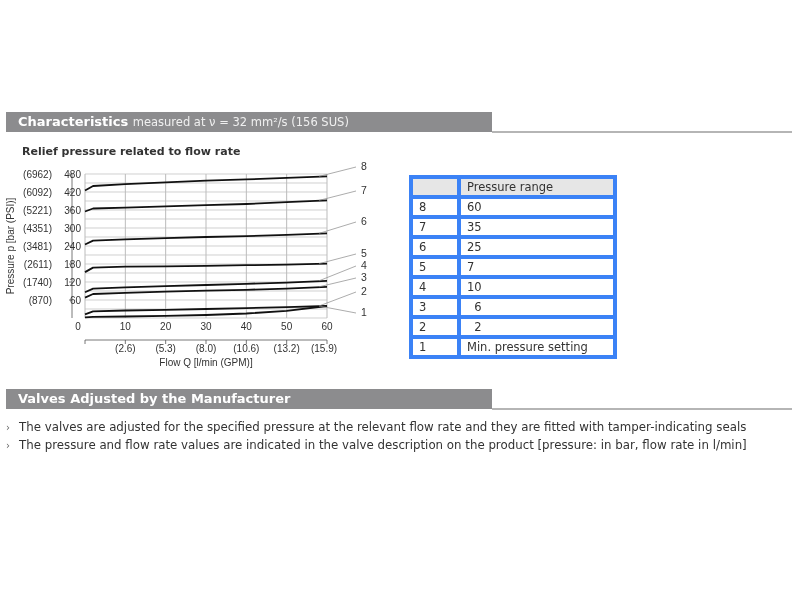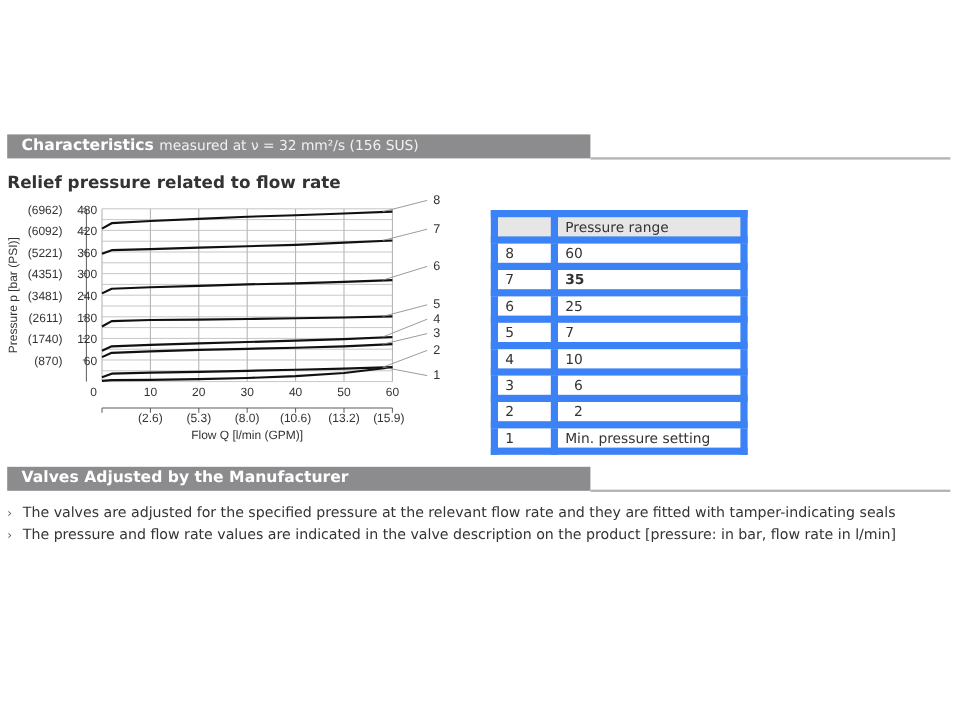--- a/index.html
+++ b/index.html
@@ -5,24 +5,24 @@
   html, body { margin: 0; padding: 0; background: #ffffff; }
   body { width: 800px; height: 600px; position: relative; overflow: hidden;
          font-family: "DejaVu Sans", "Liberation Sans", sans-serif; color: #222; }
   .section-bar { position: absolute; left: 6px; width: 786px; height: 20px; }
   .section-bar .fill { position: absolute; left: 0; top: 0; width: 486px; height: 20px; background: #8c8c8e; }
   .section-bar .rule { position: absolute; left: 486px; top: 19px; width: 300px; height: 2px; background: #b5b5b5; }
   .section-bar .title { position: absolute; left: 12px; top: 2px; color: #fff; font-size: 13px; font-weight: bold; white-space: nowrap; }
   .section-bar .sub { font-weight: normal; font-size: 11.5px; color: #f0f0f0; }
   #bar1 { top: 112px; }
   #bar2 { top: 389px; }
-  .subhead { position: absolute; left: 6px; top: 145px; font-size: 14px; font-weight: bold; color: #333; }
+  .subhead { position: absolute; left: 22px; top: 145px; font-size: 11px; font-weight: bold; color: #333; }
   #chart { position: absolute; left: 0; top: 160px; }
   table.range { position: absolute; left: 409px; top: 175px; border-collapse: collapse; font-size: 11.5px; color: #333; }
-  table.range td { border: 6px solid #3b82f6; height: 16px; padding: 0 6px; }
+  table.range td { border: 4px solid #3b82f6; height: 16px; padding: 0 6px; }
   table.range td.c1 { width: 32px; }
   table.range td.c2 { width: 140px; }
   table.range tr.head td { background: #e6e6e6; }
   ul.bullets { position: absolute; left: 6px; top: 418px; margin: 0; padding: 0; list-style: none; font-size: 11.8px; color: #333; }
   ul.bullets li { height: 18px; line-height: 18px; white-space: nowrap; }
   ul.bullets .chev { display: inline-block; width: 13px; color: #666; font-size: 10px; }
 </style>
 </head>
 <body>
 
@@ -141,21 +141,21 @@
       <tr class="head">
         <td class="c1" style="white-space: pre;"></td>
         <td class="c2" style="white-space: pre;">Pressure range</td>
       </tr>
       <tr>
         <td class="c1" style="white-space: pre;">8</td>
         <td class="c2" style="white-space: pre;">60</td>
       </tr>
       <tr>
         <td class="c1" style="white-space: pre;">7</td>
-        <td class="c2" style="white-space: pre; font-weight: bold;">35</td>
+        <td class="c2" style="white-space: pre;">35</td>
       </tr>
       <tr>
         <td class="c1" style="white-space: pre;">6</td>
         <td class="c2" style="white-space: pre;">25</td>
       </tr>
       <tr>
         <td class="c1" style="white-space: pre;">5</td>
         <td class="c2" style="white-space: pre;">7</td>
       </tr>
       <tr>

